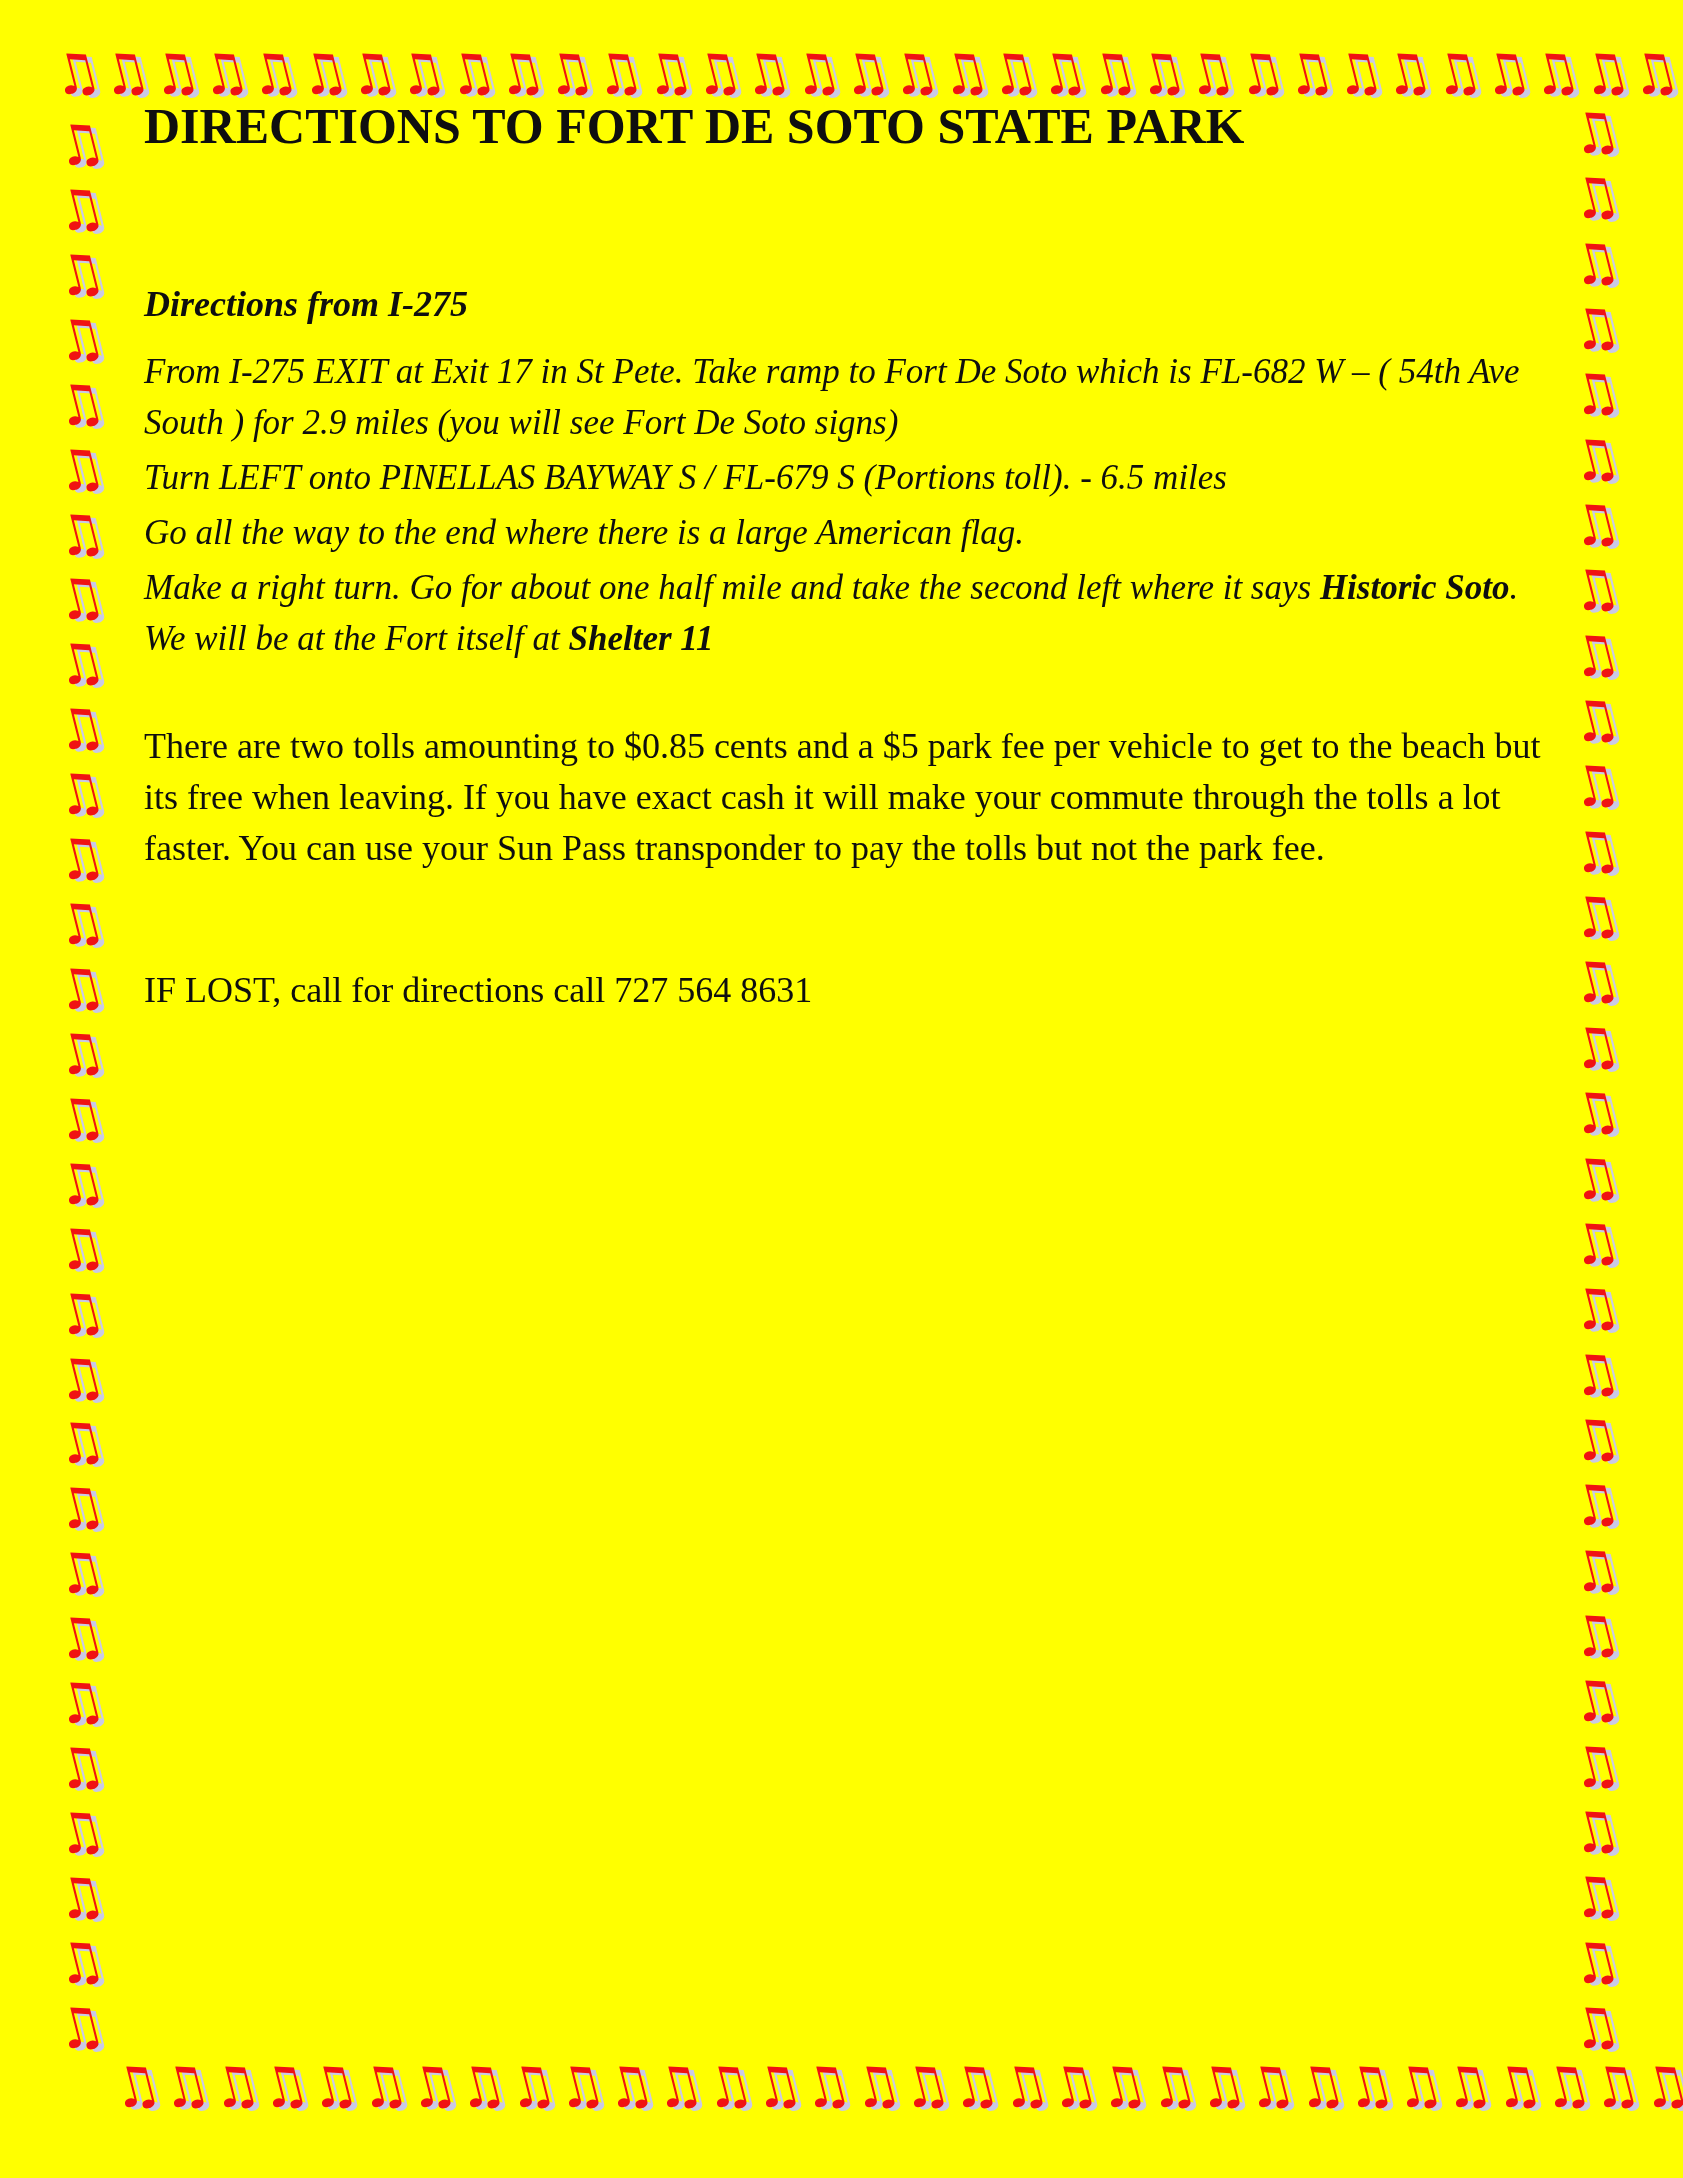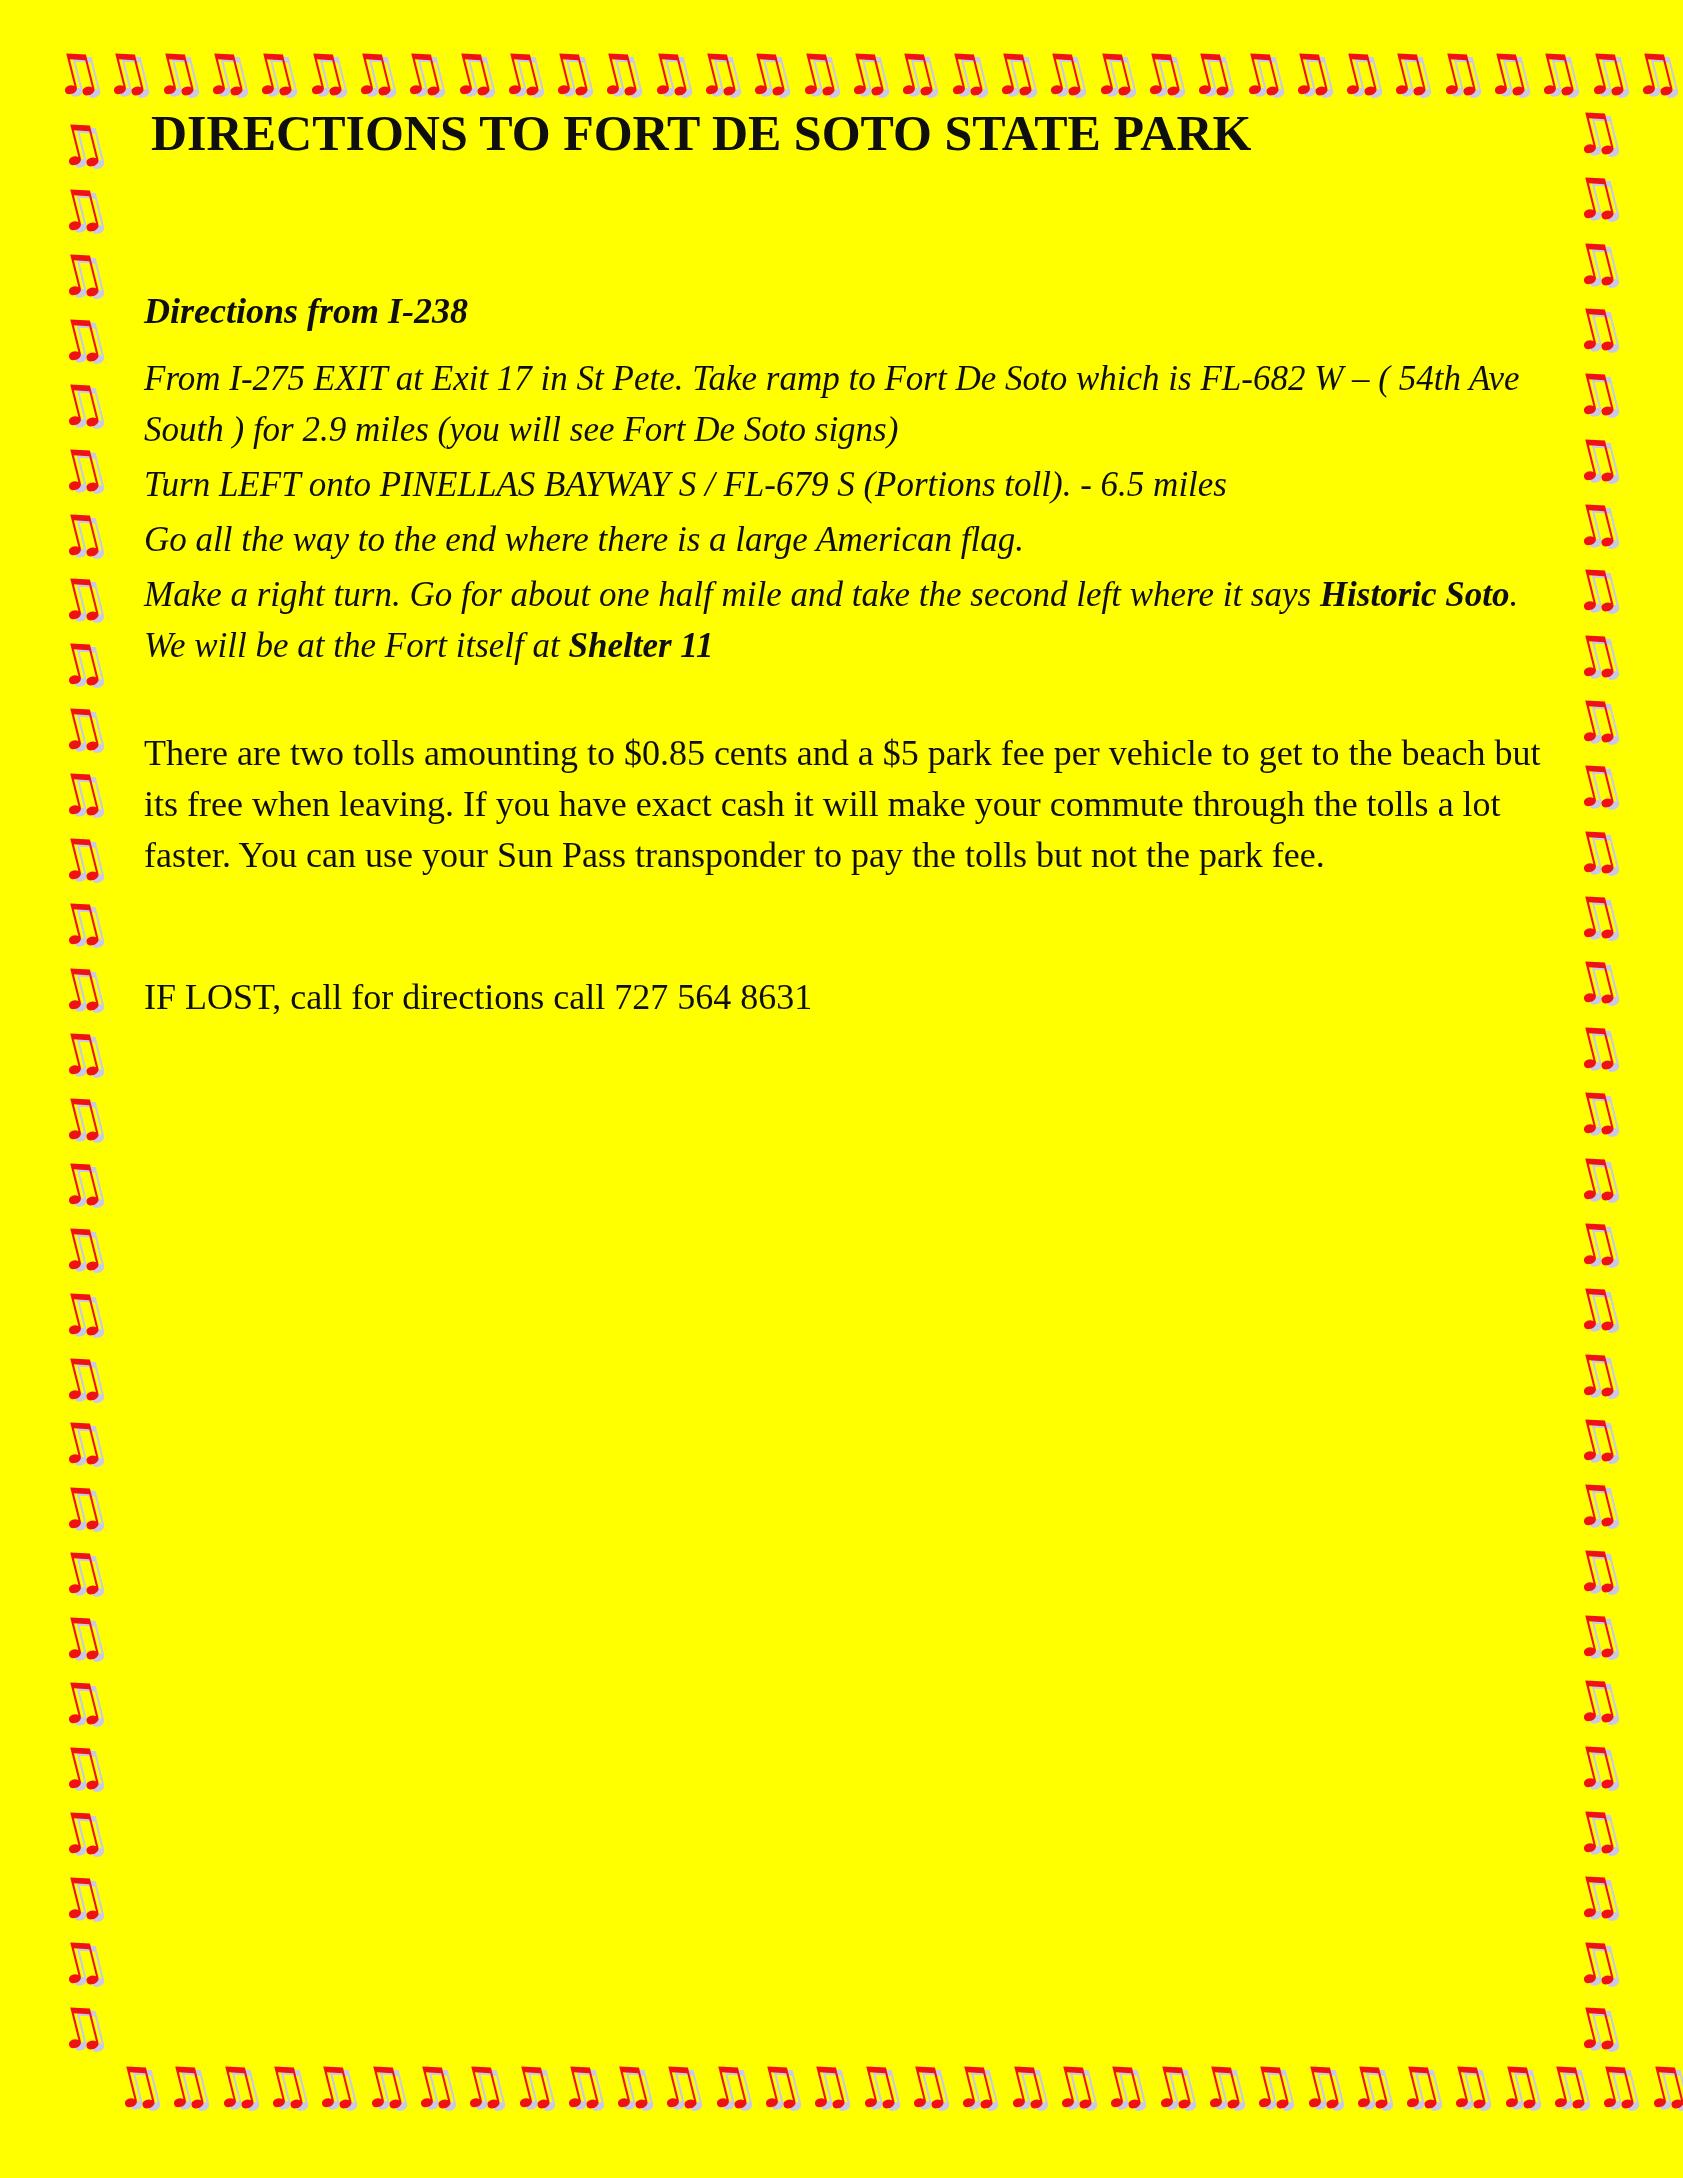--- a/index.html
+++ b/index.html
@@ -35,21 +35,21 @@
   }
   .border-right{
     position:absolute;left:1570px;top:105px;height:1950px;
     display:flex;flex-direction:column;justify-content:space-between;
   }
   
   .content{
     position:absolute;left:144px;top:97px;width:1398px;
   }
   .doc-title{
-    margin:7px;
+    margin:0;
     font-size:50px;
     font-weight:bold;
     line-height:59px;
     letter-spacing:0px;
     font-family:Liberation Serif, serif;
   }
   .section-heading{
     margin:123px 0 0 0;
     font-size:36px;
     font-weight:bold;
@@ -210,21 +210,21 @@
       <span class="note">♫</span>
       <span class="note">♫</span>
       <span class="note">♫</span>
       <span class="note">♫</span>
     </div>
 
   <div class="content">
 
     <h1 class="doc-title">DIRECTIONS TO FORT DE SOTO STATE PARK</h1>
 
-    <p class="section-heading">Directions from I-238</p>
+    <p class="section-heading">Directions from I-275</p>
 
     <p class="step step-first">From I-275 EXIT at Exit 17 in St Pete. Take ramp to Fort De Soto which is FL-682 W – ( 54th Ave South ) for 2.9 miles (you will see Fort De Soto signs)</p>
 
     <p class="step">Turn LEFT onto PINELLAS BAYWAY S / FL-679 S (Portions toll). - 6.5 miles</p>
 
     <p class="step">Go all the way to the end where there is a large American flag.</p>
 
     <p class="step"><span>Make a right turn. Go for about one half mile and take the second left where it says </span><b>Historic Soto</b><span>.  We will be at the Fort itself at </span><b>Shelter 11</b></p>
 
 

